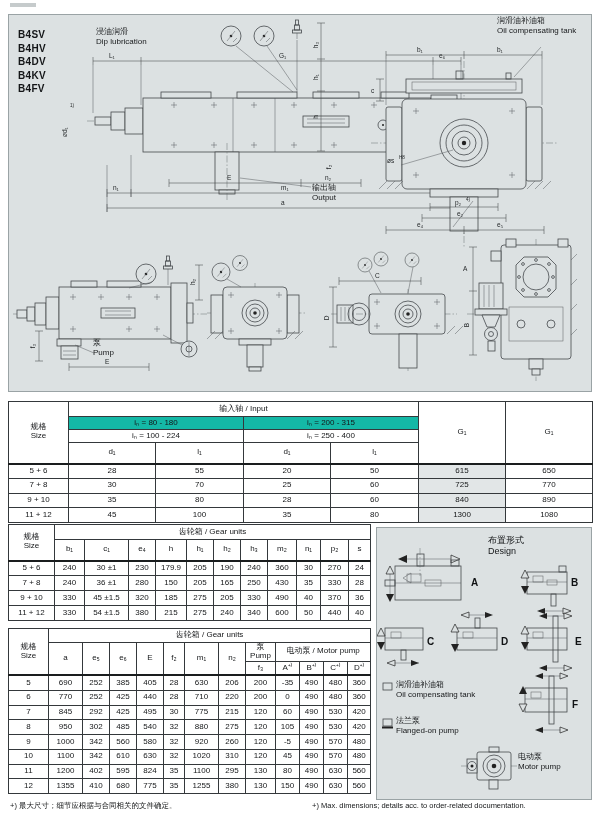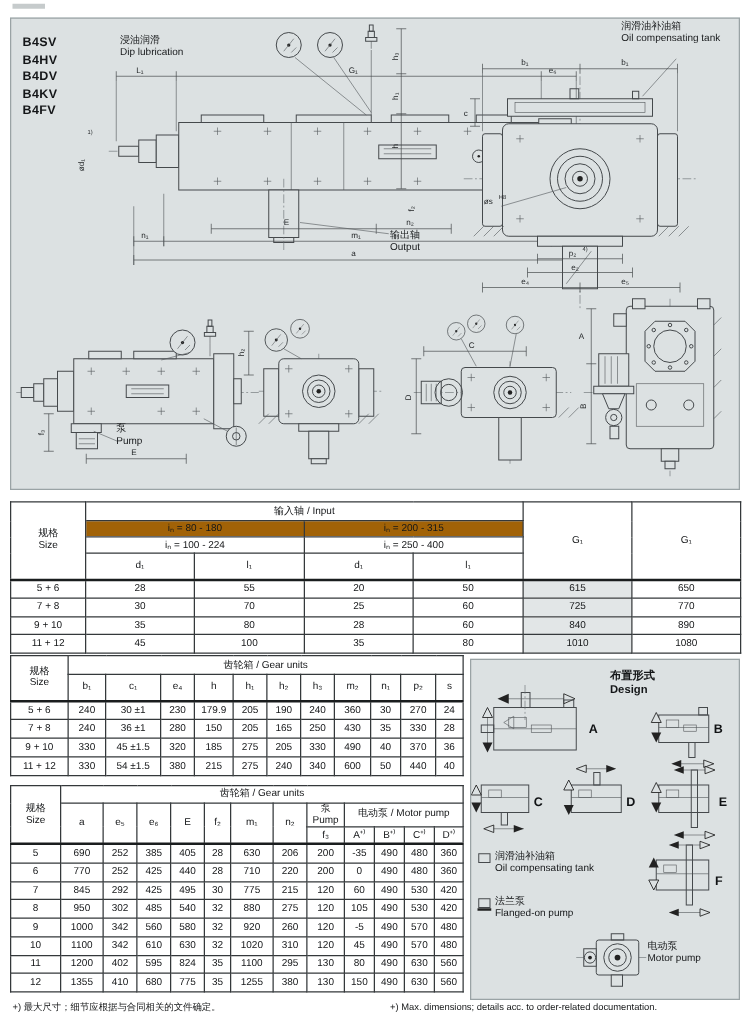--- a/index.html
+++ b/index.html
@@ -9,38 +9,38 @@
          border:1px solid #9aa3a5;box-sizing:border-box}
   .dpanel{position:absolute;left:376px;top:527px;width:216px;height:273px;background:#dce1e2;
           border:1px solid #9aa3a5;box-sizing:border-box}
   .panel svg,.dpanel svg{position:absolute;left:0;top:0}
   .crop{position:absolute;left:10px;top:3px;width:26px;height:4px;background:#c6cbcc}
 
   
   .models{position:absolute;left:18px;top:28px;font-weight:bold;font-size:10px;line-height:13.5px;letter-spacing:.3px}
   .lbl{position:absolute;font-size:8px;line-height:9.5px;white-space:nowrap;color:#17191b}
   .fn{position:absolute;font-size:7.5px;color:#141617;white-space:nowrap}
-  .dtitle{position:absolute;left:488px;top:535px;font-weight:bold;font-size:9px;line-height:10.5px}
+  .dtitle{position:absolute;left:488px;top:535px;font-weight:normal;font-size:9px;line-height:10.5px}
   .dleg{position:absolute;font-size:8px;line-height:9.5px;white-space:nowrap}
 
   
   .tbl{position:absolute;border-collapse:collapse;table-layout:fixed;background:#fff;border:1.5px solid #1a1d1e}
   .tbl th,.tbl td{border:1px solid #34383b;font-size:8px;font-weight:normal;text-align:center;
                   vertical-align:middle;padding:0;line-height:1.12;overflow:hidden}
   .tbl thead{border-bottom:2px solid #1a1d1e}
   .t1{left:8px;top:401px;width:584px}
   .t2{left:8px;top:524px;width:362px}
   .t3{left:8px;top:628px;width:362px}
   .t1 tr.h1{height:15px}.t1 tr.h2{height:13px}.t1 tr.h3{height:13px}.t1 tr.h4{height:21px}
   .t1 tbody tr{height:14.8px}
   .t2 tr.h1{height:15px}.t2 tr.h2{height:21px}.t2 tbody tr{height:15px}
   .t3 tr.h1{height:14px}.t3 tr.h2{height:18px}.t3 tr.h3{height:14px}.t3 tbody tr{height:14.8px}
   .stack span{display:block}
   .shade{background:#e2e6e7}
-  tr.shadedr th{background:#a16207}
+  tr.shadedr th{background:#14b8a6}
   .sizecell{font-weight:bold}
   .botlbl{vertical-align:bottom;padding-bottom:3px}
   .pumph{font-size:7px;line-height:7.5px}
   .mh{font-size:7.5px}
 
   
   svg text{font-family:"Liberation Sans",sans-serif}
   .s{fill:#dce1e2;stroke:#45494c;stroke-width:.8}
   .sn{fill:none;stroke:#45494c;stroke-width:.8}
   .tn{fill:none;stroke:#575b5e;stroke-width:.5}
@@ -488,21 +488,21 @@
           <td class="shade">840</td>
           <td>890</td>
         </tr>
 
         <tr>
           <td class="sizecell">11 + 12</td>
           <td>45</td>
           <td>100</td>
           <td>35</td>
           <td>80</td>
-          <td class="shade">1010</td>
+          <td class="shade">1300</td>
           <td>1080</td>
         </tr>
       </tbody>
   </table>
 
   <table class="tbl t2">
     <colgroup>
         <col style="width:46px">
         <col style="width:30px">
         <col style="width:44px">

